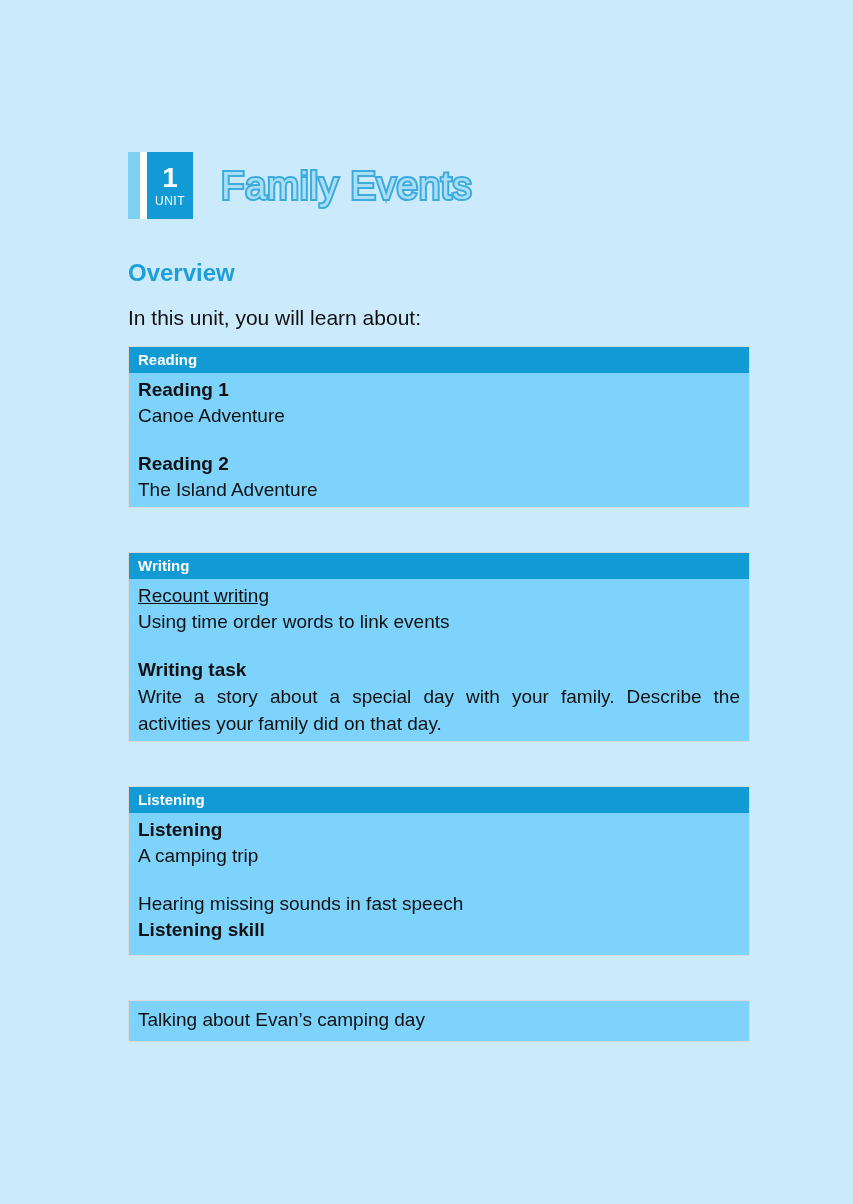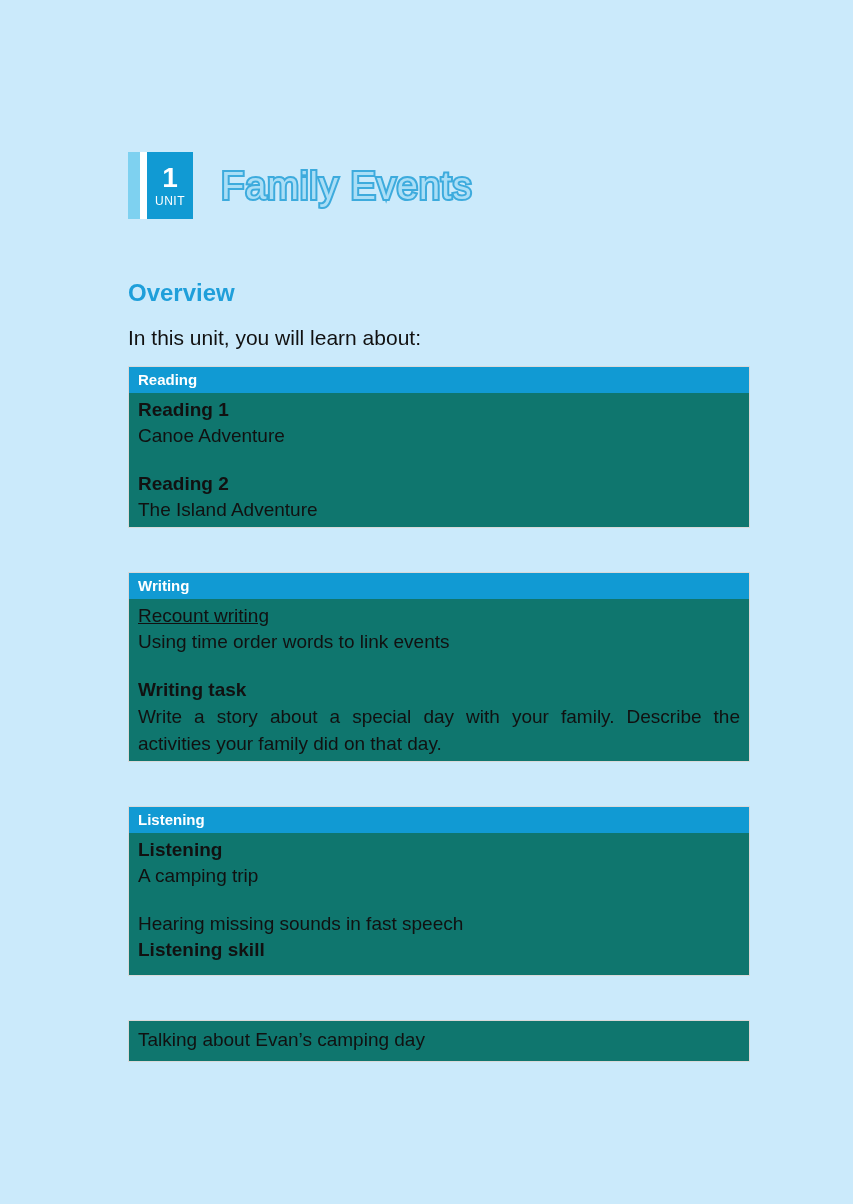--- a/index.html
+++ b/index.html
@@ -73,37 +73,37 @@
     left: 0; top: 0;
     -webkit-text-stroke: 4px #3dabdd;
     color: #3dabdd;
   }
   .page-title .fill-layer {
     position: relative;
     color: #aadef6;
   }
   
   .overview-heading {
-    margin-top: 60px;
+    margin-top: 40px;
     font-size: 24px;
     font-weight: bold;
     color: #1f9fda;
     line-height: 28px;
   }
   .intro-text {
     margin-top: 22px;
     font-size: 21px;
     line-height: 18px;
     color: #111;
   }
   
   .section-card {
     margin-top: 19px;
     border: 1px solid #d9d9d9;
-    background: #0f766e;
+    background: #7dd3fc;
   }
   .section-card + .section-card { margin-top: 44px; }
   .section-header {
     background: #119ad3;
     color: #ffffff;
     font-size: 15px;
     font-weight: bold;
     padding: 4px 9px 5px 9px;
     line-height: 17px;
   }

